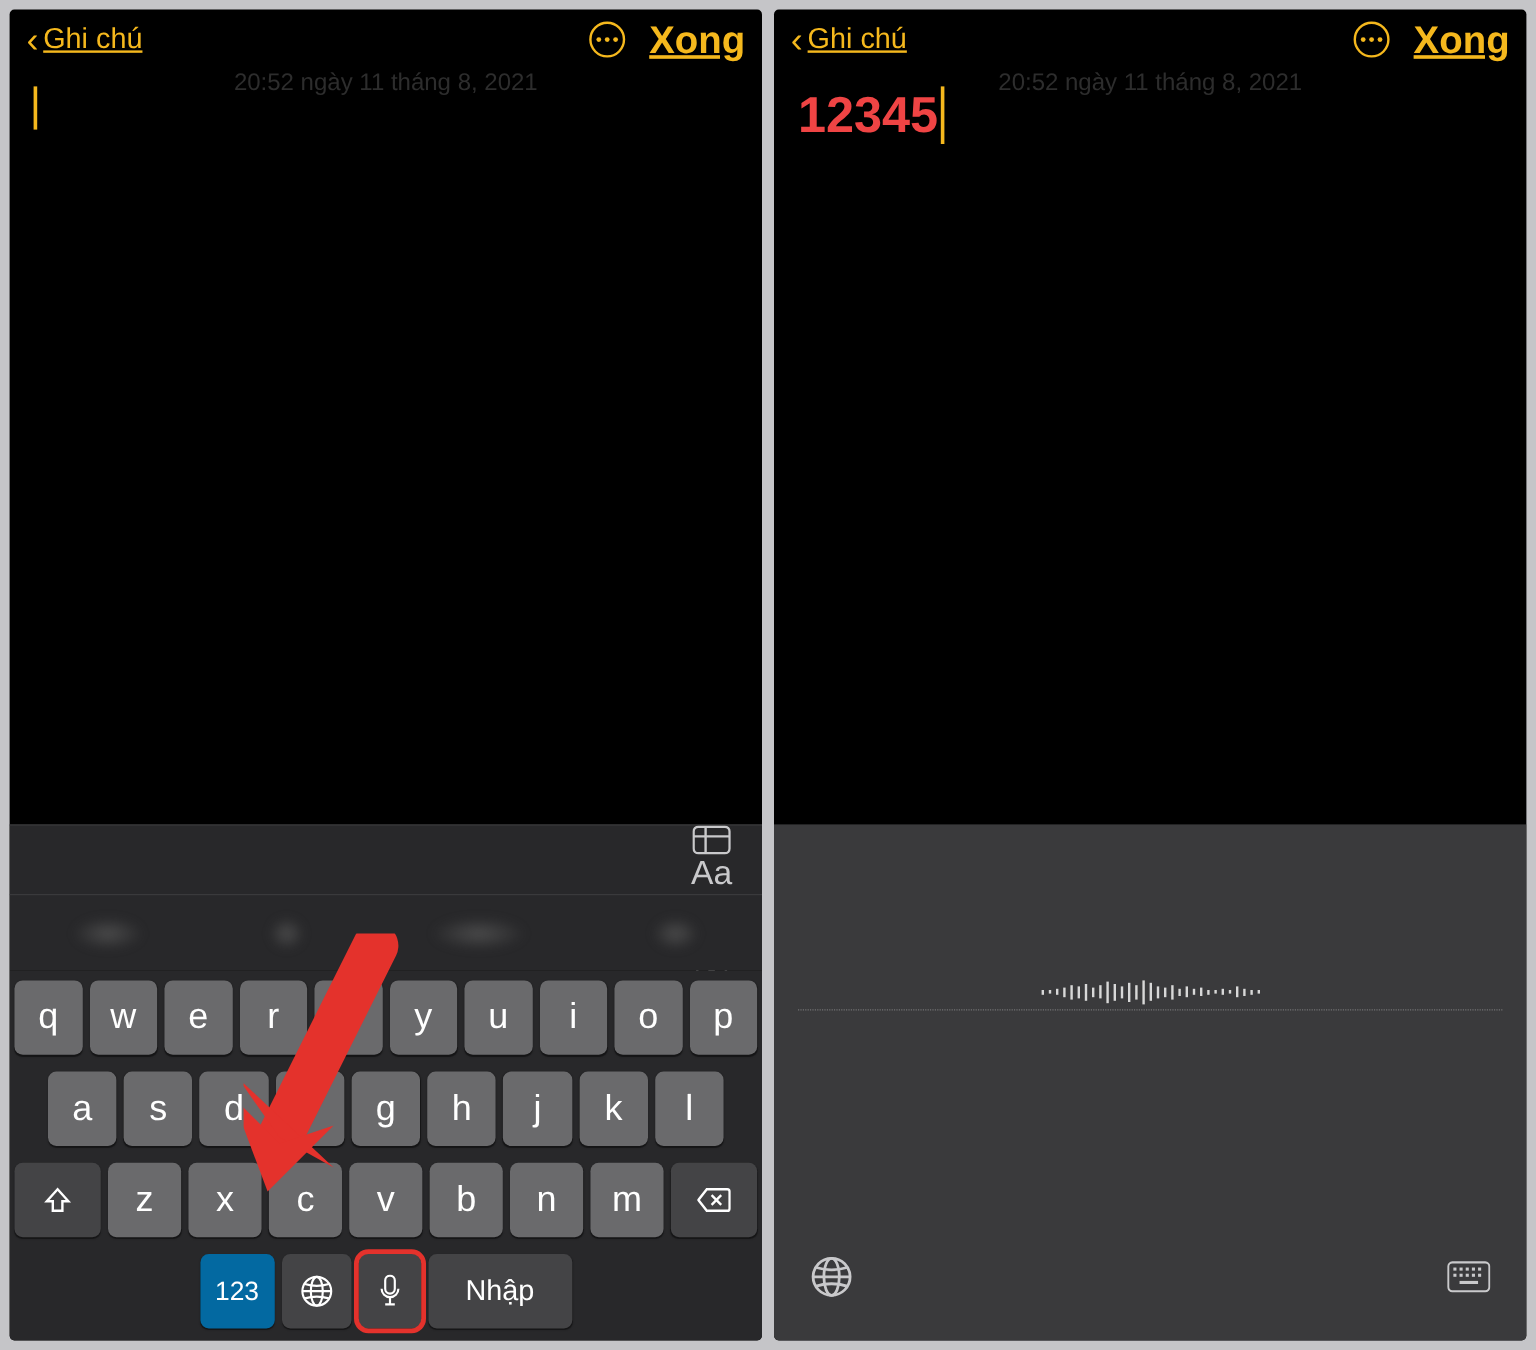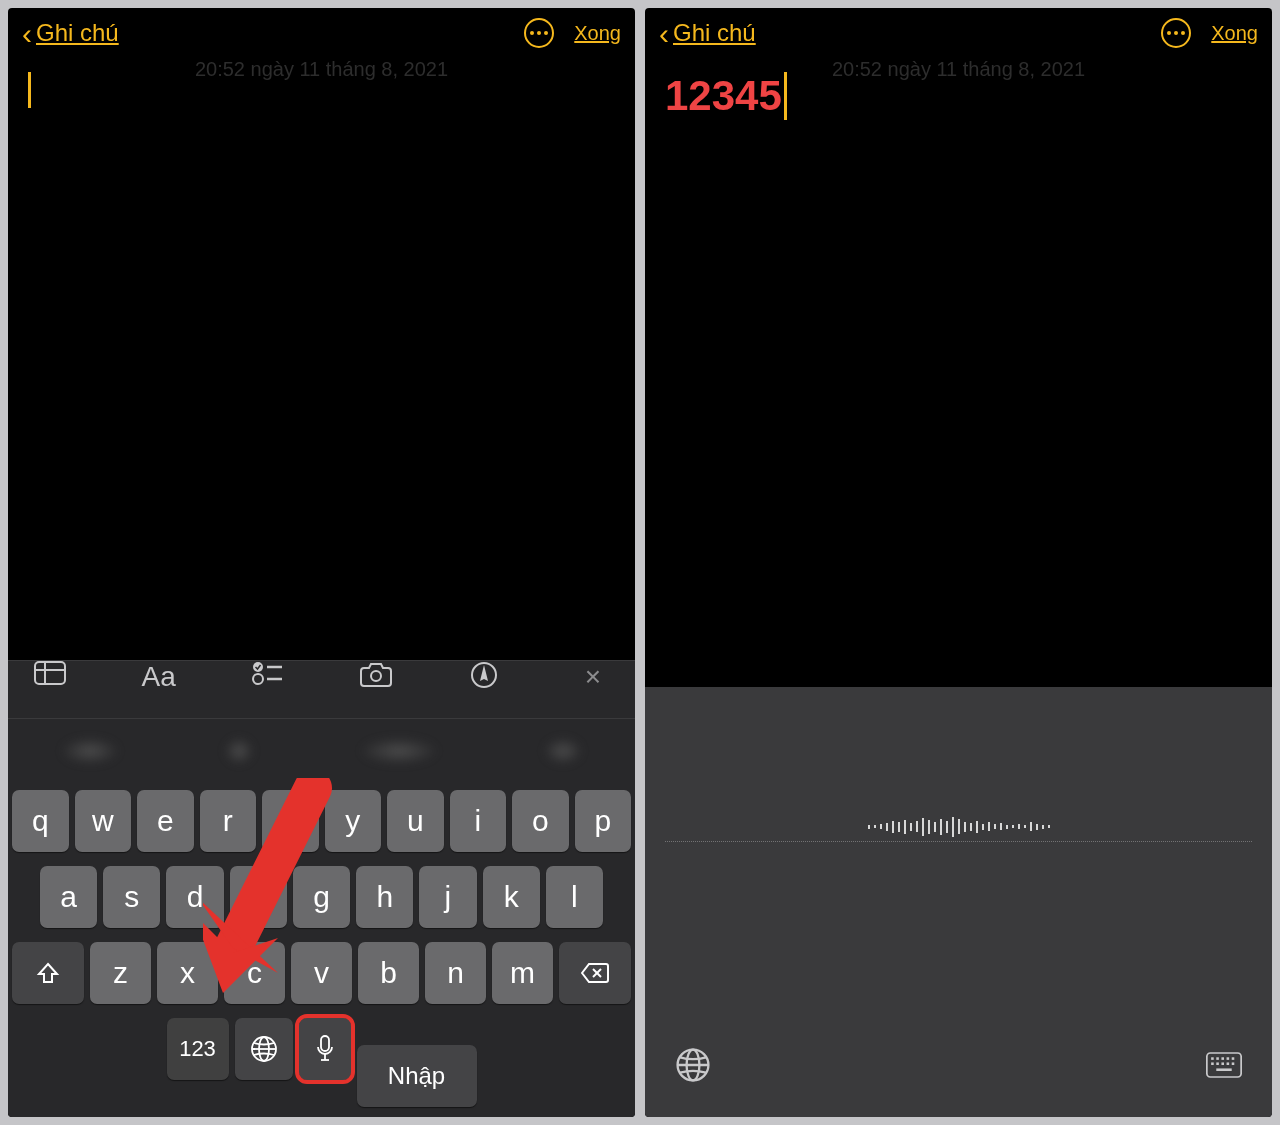--- a/index.html
+++ b/index.html
@@ -61,22 +61,22 @@
       justify-content: center;
       gap: 3px;
     }
     .more-icon span {
       width: 4px;
       height: 4px;
       background: #f5b81d;
       border-radius: 50%;
     }
     .done-btn {
-      font-size: 20px;
-      font-weight: 400;
+      font-size: 32px;
+      font-weight: 700;
       text-decoration: underline;
     }
     .timestamp-bg {
       position: absolute;
       top: 50px;
       left: 0;
       right: 0;
       text-align: center;
       color: #2d2d2d;
       font-size: 20px;
@@ -100,24 +100,25 @@
       align-items: center;
     }
     .typed-text .cursor-line {
       height: 48px;
       margin-left: 2px;
     }
     .toolbar {
       height: 58px;
       background: #28282a;
       display: flex;
-      align-items: flex-start;
+      align-items: flex-end;
       justify-content: space-between;
       padding: 0 22px;
       border-top: 1px solid #3a3a3c;
+      flex-direction: column;
     }
     .toolbar-icon {
       color: #c9c9cb;
       font-size: 26px;
       width: 40px;
       display: flex;
       justify-content: center;
     }
     .toolbar-close {
       color: #8c8c8e;
@@ -176,21 +177,21 @@
     .key-backspace {
       width: 72px;
       flex: none;
     }
     .key-row.function {
       gap: 6px;
     }
     .key-123 {
       flex: none;
       width: 62px;
-      background: #404040;
+      background: #0369a1;
       font-size: 22px;
     }
     .key-globe {
       flex: none;
       width: 58px;
       background: #444446;
     }
     .key-mic {
       flex: none;
       width: 52px;
@@ -206,21 +207,20 @@
     .key-space {
       flex: 1;
       font-size: 24px;
       background: #6a6a6c;
     }
     .key-return {
       flex: none;
       width: 120px;
       background: #444446;
       font-size: 24px;
-      margin-top: 27px;
     }
     .arrow-annotation {
       position: absolute;
       top: 770px;
       left: 195px;
       z-index: 10;
       pointer-events: none;
     }
     .arrow-svg {
       width: 150px;

